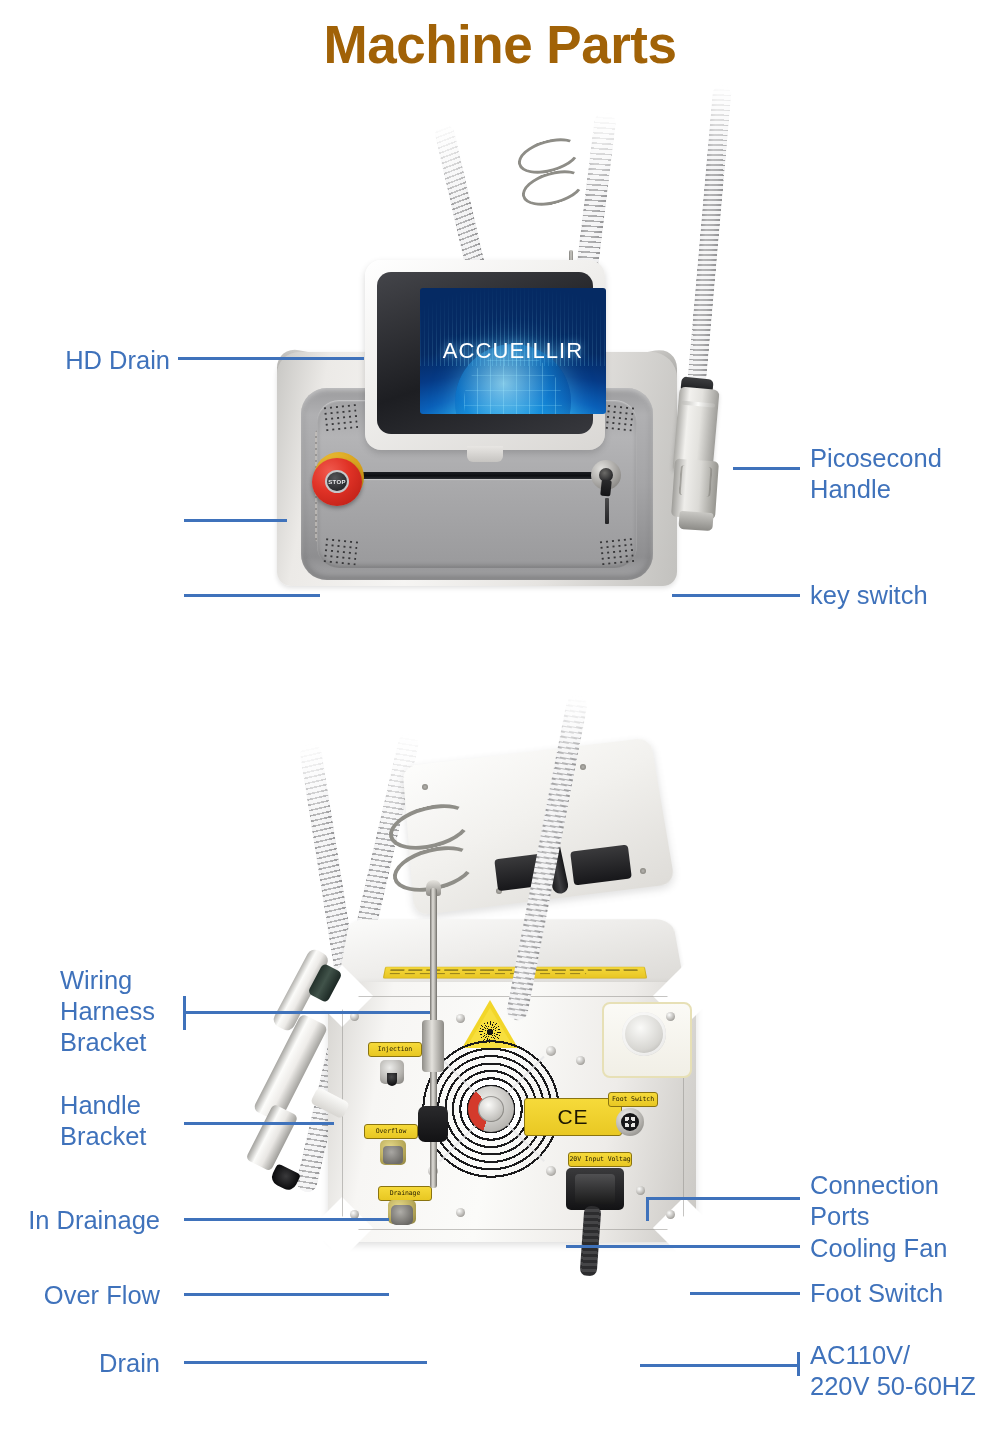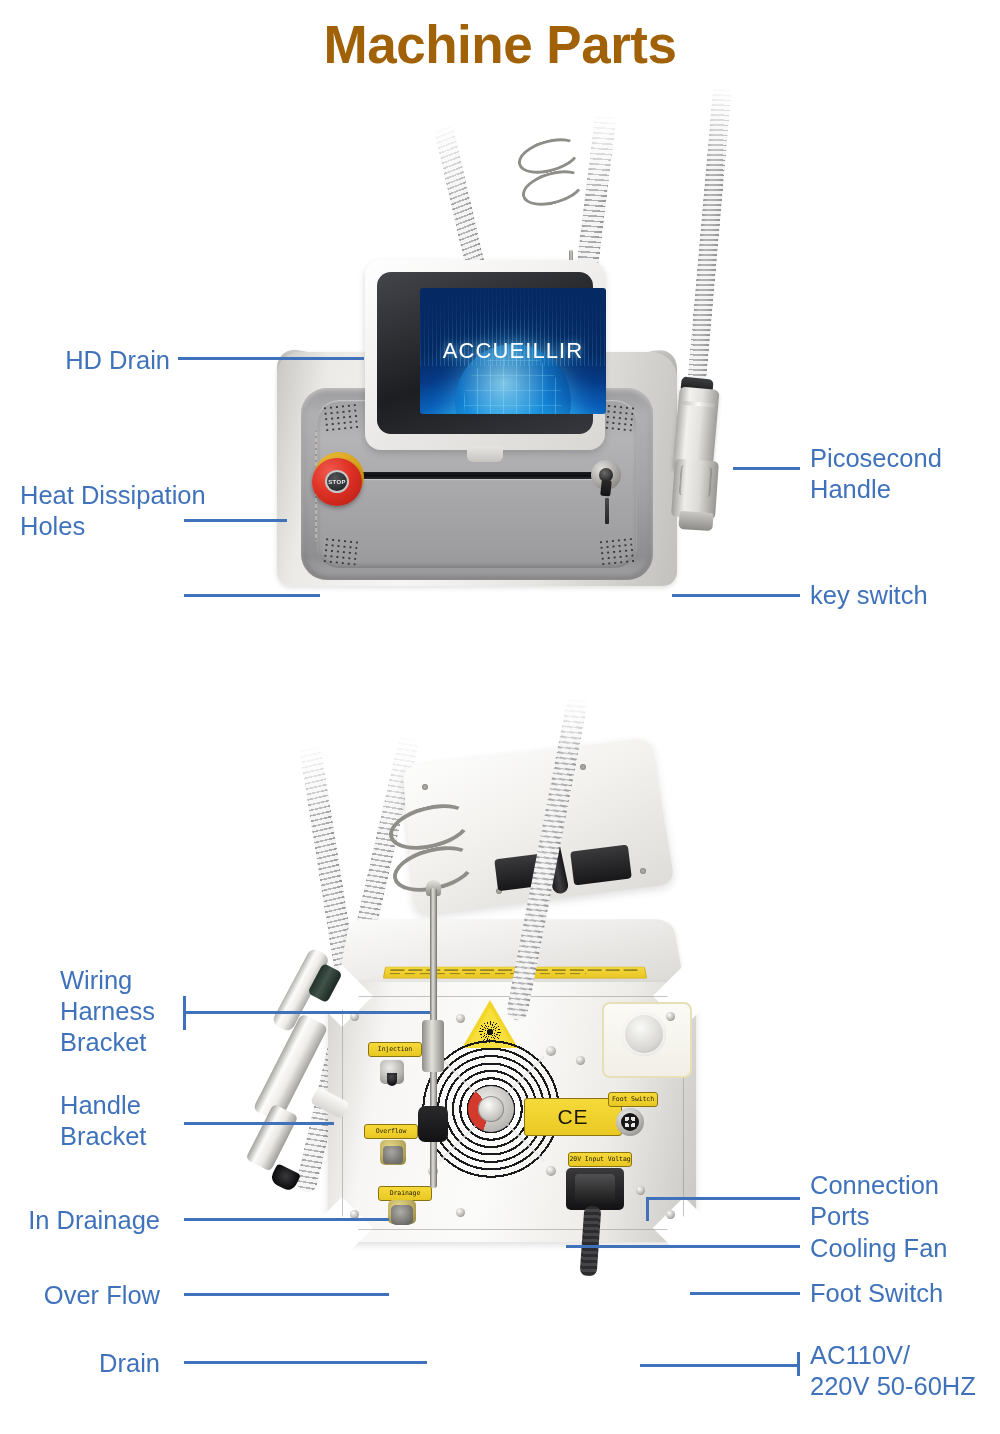--- a/index.html
+++ b/index.html
@@ -678,22 +678,20 @@
 
     <div class="pico-collar"></div>
     <div class="pico-body"></div>
     <div class="pico-grip"></div>
     <div class="pico-tip"></div>
   </div>
 
   <div class="label r" style="left:20px;top:345px;width:150px;">HD Drain</div>
   <div class="lead" style="left:178px;top:357px;width:186px;"></div>
 
-  <div class="label l" style="left:20px;top:480px;width:220px;">Heat Dissipation
-Holes</div>
   <div class="lead" style="left:184px;top:519px;width:103px;"></div>
 
   <div class="lead" style="left:184px;top:594px;width:136px;"></div>
 
   <div class="label l" style="left:810px;top:443px;width:200px;">Picosecond
 Handle</div>
   <div class="lead" style="left:733px;top:467px;width:67px;"></div>
 
   <div class="label l" style="left:810px;top:580px;width:200px;">key switch</div>
   <div class="lead" style="left:672px;top:594px;width:128px;"></div>

